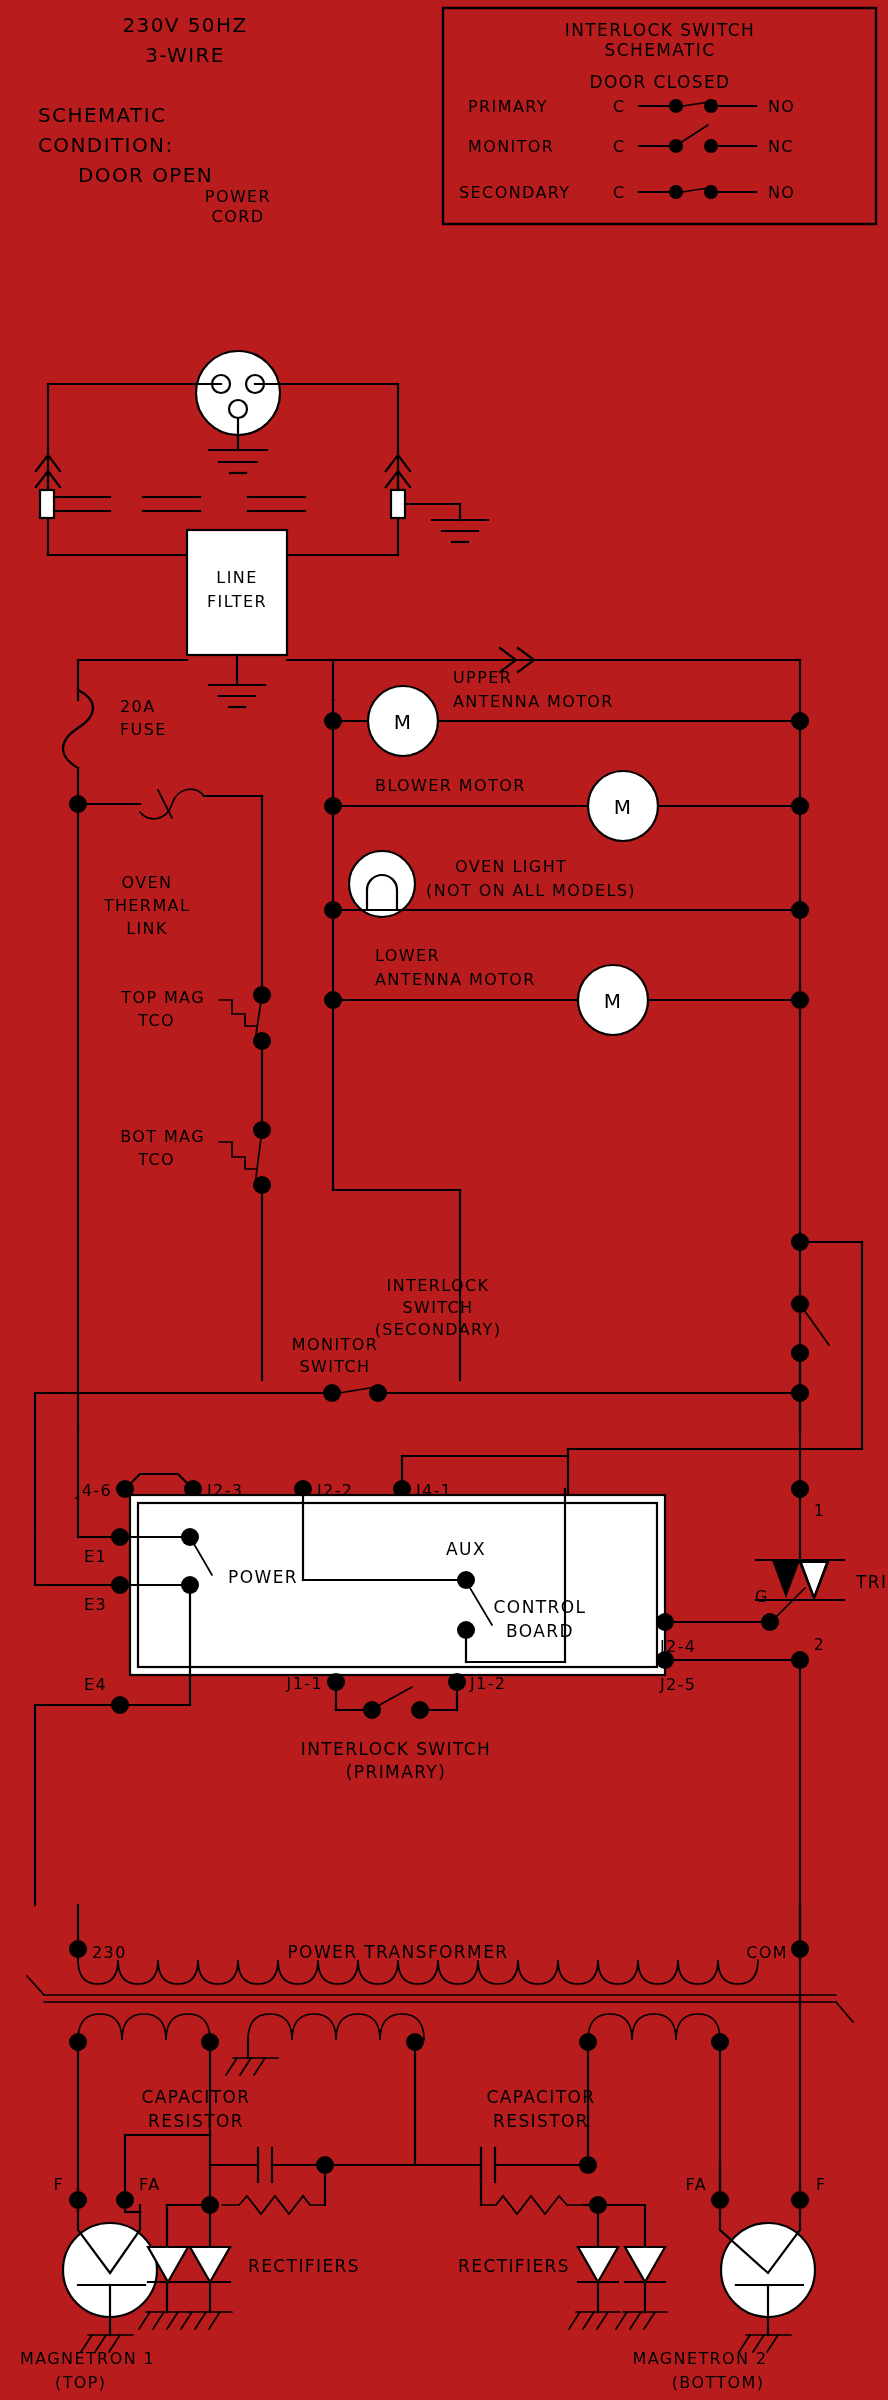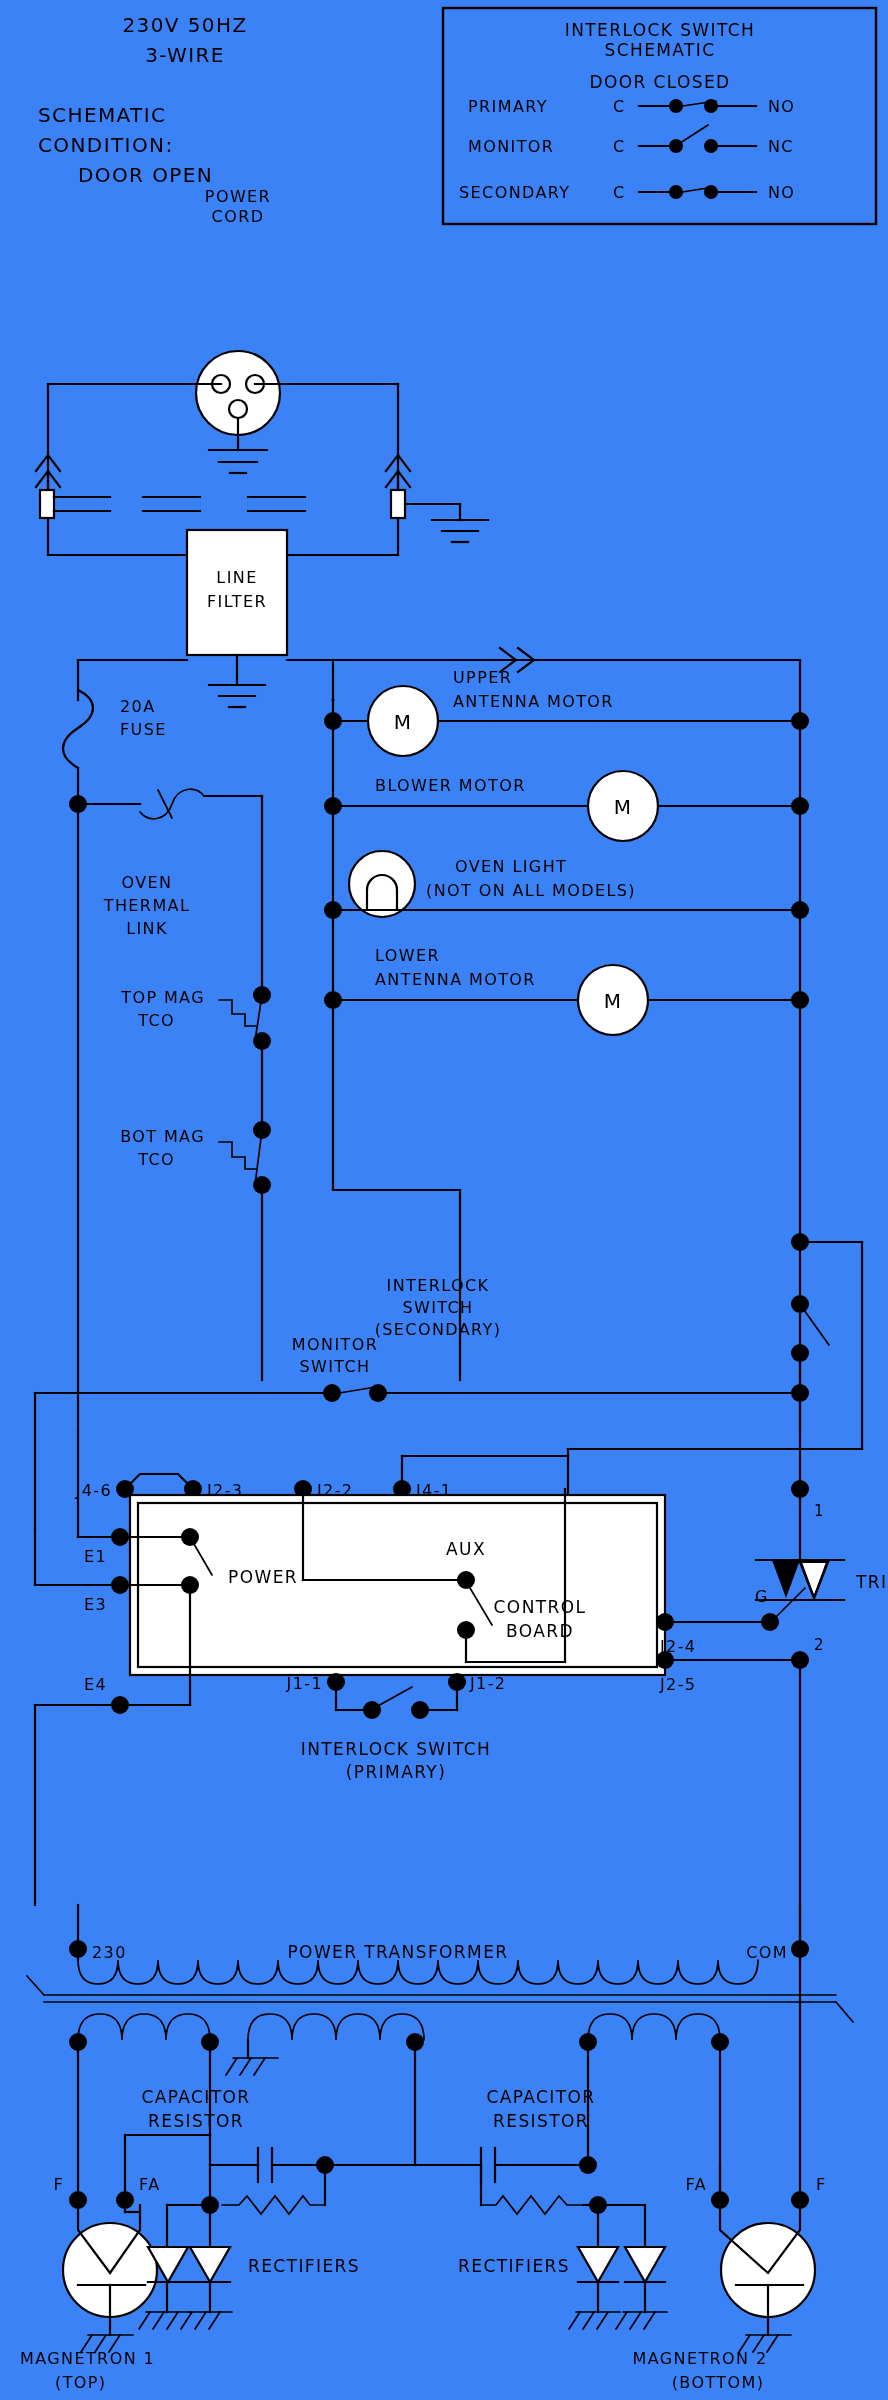--- a/index.html
+++ b/index.html
@@ -7,21 +7,21 @@
     padding: 0;
     background: #ffffff;
   }
   body {
     font-family: "DejaVu Sans", sans-serif;
   }
   #sheet {
     position: relative;
     width: 888px;
     height: 2400px;
-    background: #3b82f6;
+    background: #b91c1c;
     overflow: hidden;
   }
   #schematic {
     position: absolute;
     top: 0;
     left: 0;
     width: 888px;
     height: 2400px;
   }
   .lbl {

